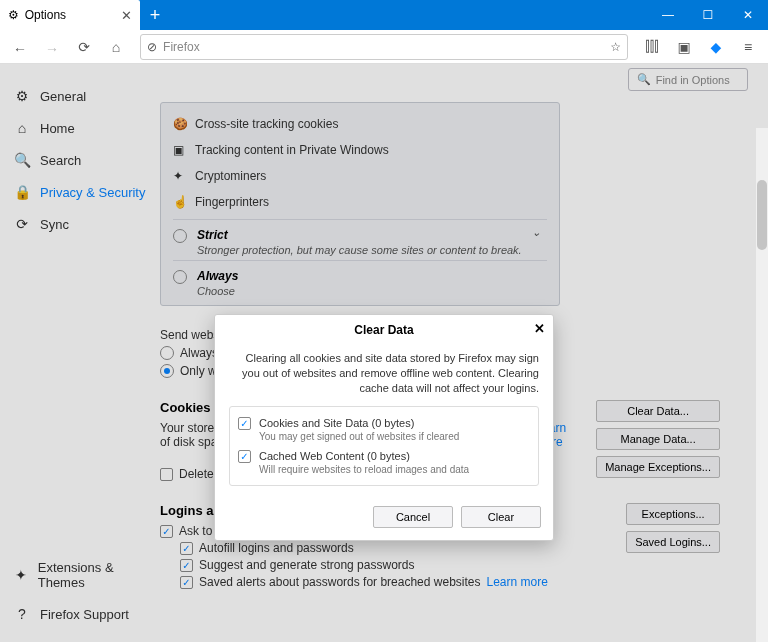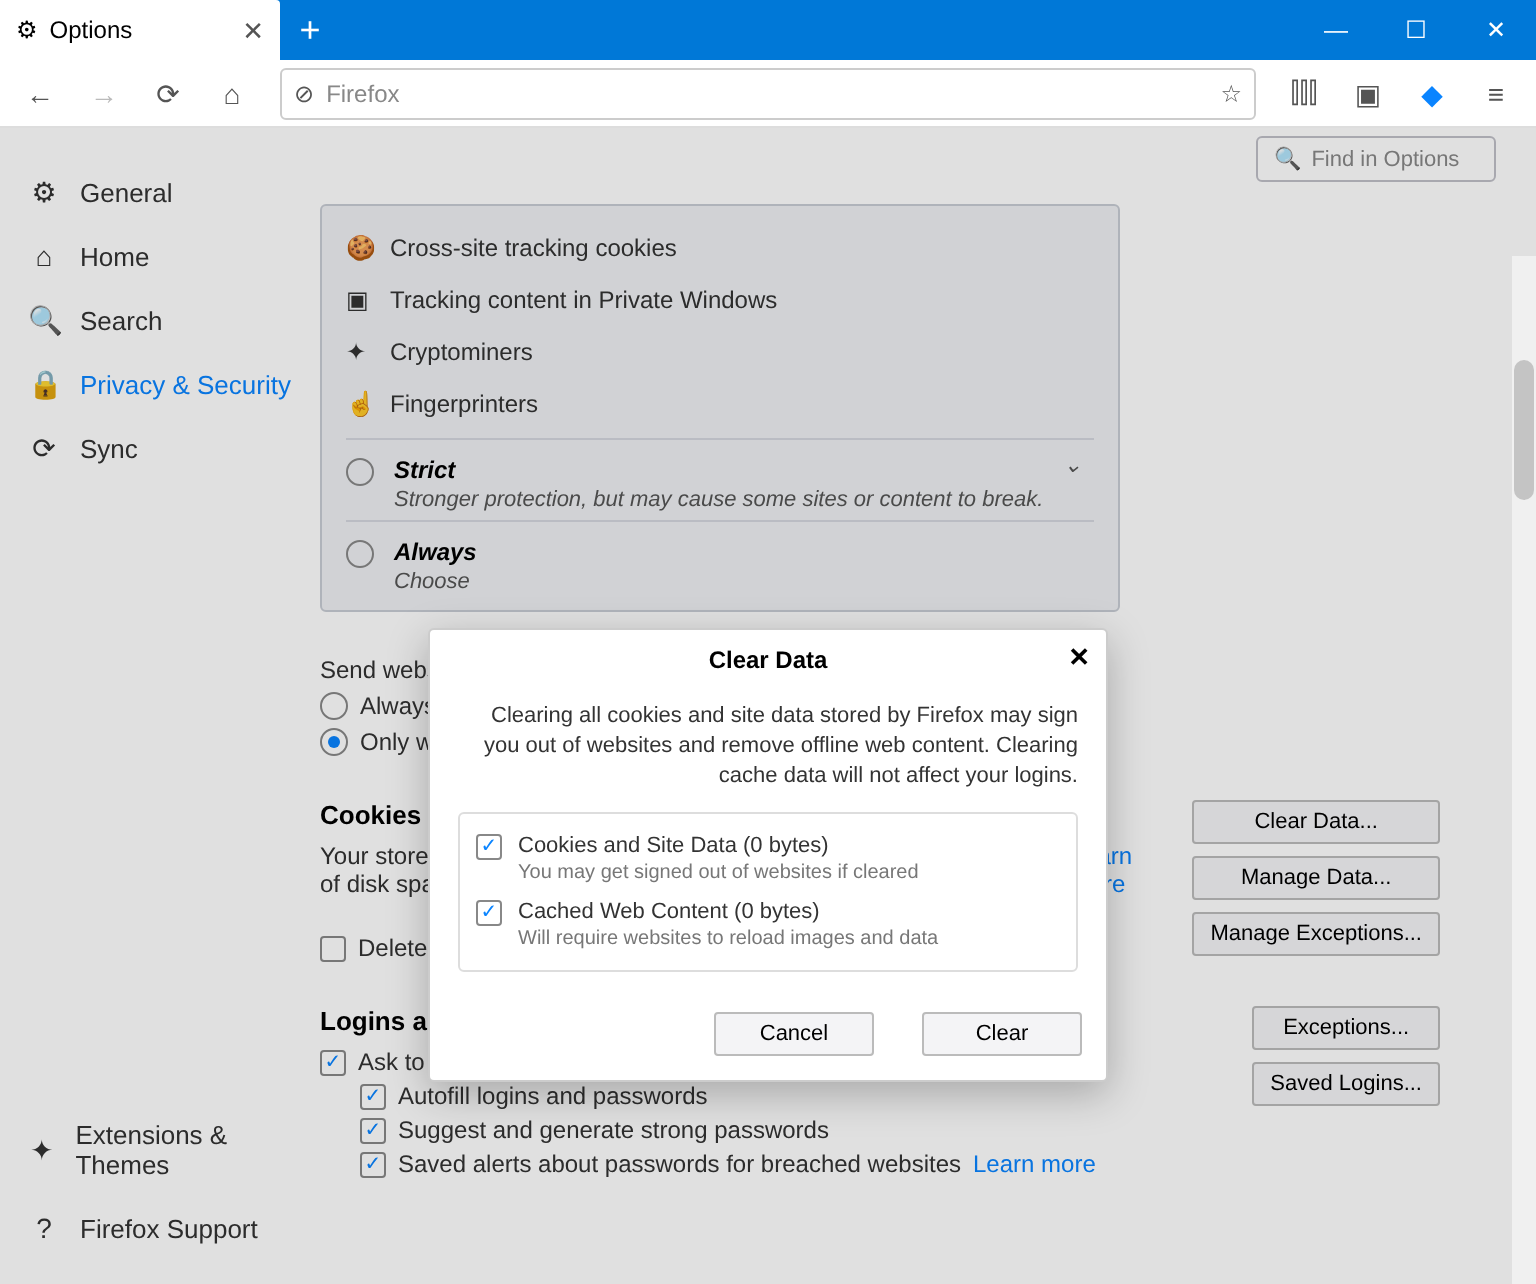--- a/index.html
+++ b/index.html
@@ -45,21 +45,21 @@
 .overlay { position: absolute; inset: 0; background: rgba(0,0,0,0.12); }
 .dialog { position: absolute; left: 214px; top: 250px; width: 340px; background: #fff; border: 1px solid #ccc; box-shadow: 0 6px 20px rgba(0,0,0,0.25); border-radius: 3px; z-index: 10; }
 .dlg-head { text-align: center; font-size: 12px; font-weight: 600; padding: 8px; position: relative; }
 .dlg-head .x { position: absolute; right: 8px; top: 6px; font-size: 13px; }
 .dlg-body { padding: 6px 14px 12px; font-size: 11px; color: #333; }
 .dlg-body p { margin-bottom: 10px; line-height: 1.35; text-align: right; }
 .dlg-list { border: 1px solid #ddd; border-radius: 3px; padding: 6px 8px; }
 .dlg-item { display: flex; gap: 8px; align-items: flex-start; padding: 4px 0; }
 .dlg-item .lbl { font-size: 11px; }
 .dlg-item .sub { font-size: 10px; color: #777; margin-top: 2px; }
-.dlg-foot { display: flex; justify-content: flex-end; gap: 24px; padding: 8px 12px 12px; margin-left: 48px; }
+.dlg-foot { display: flex; justify-content: flex-end; gap: 8px; padding: 8px 12px 12px; margin-left: 48px; }
 .scrolltrack { position: absolute; right: 0; top: 64px; width: 12px; bottom: 0; background: #f0f0f0; }
 .scrollthumb { position: absolute; left: 1px; width: 10px; background: #c4c4c4; border-radius: 5px; top: 52px; height: 70px; }
 </style>
 </head>
 <body>
 
 <div class="titlebar">
   <div class="tab">
     <span class="gear">⚙</span>
     <span>Options</span>

